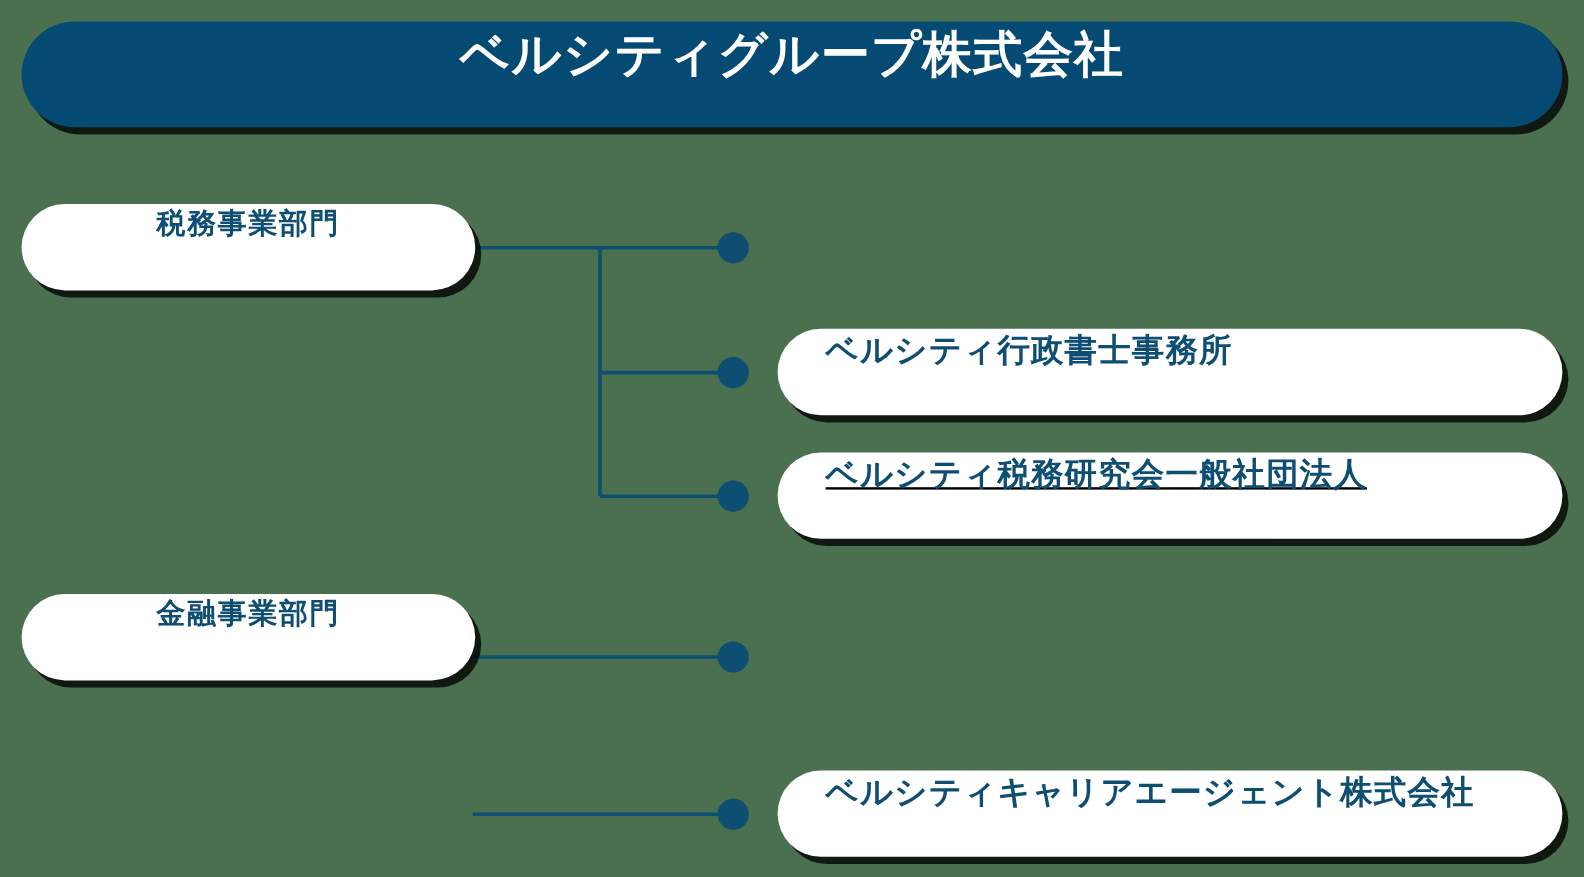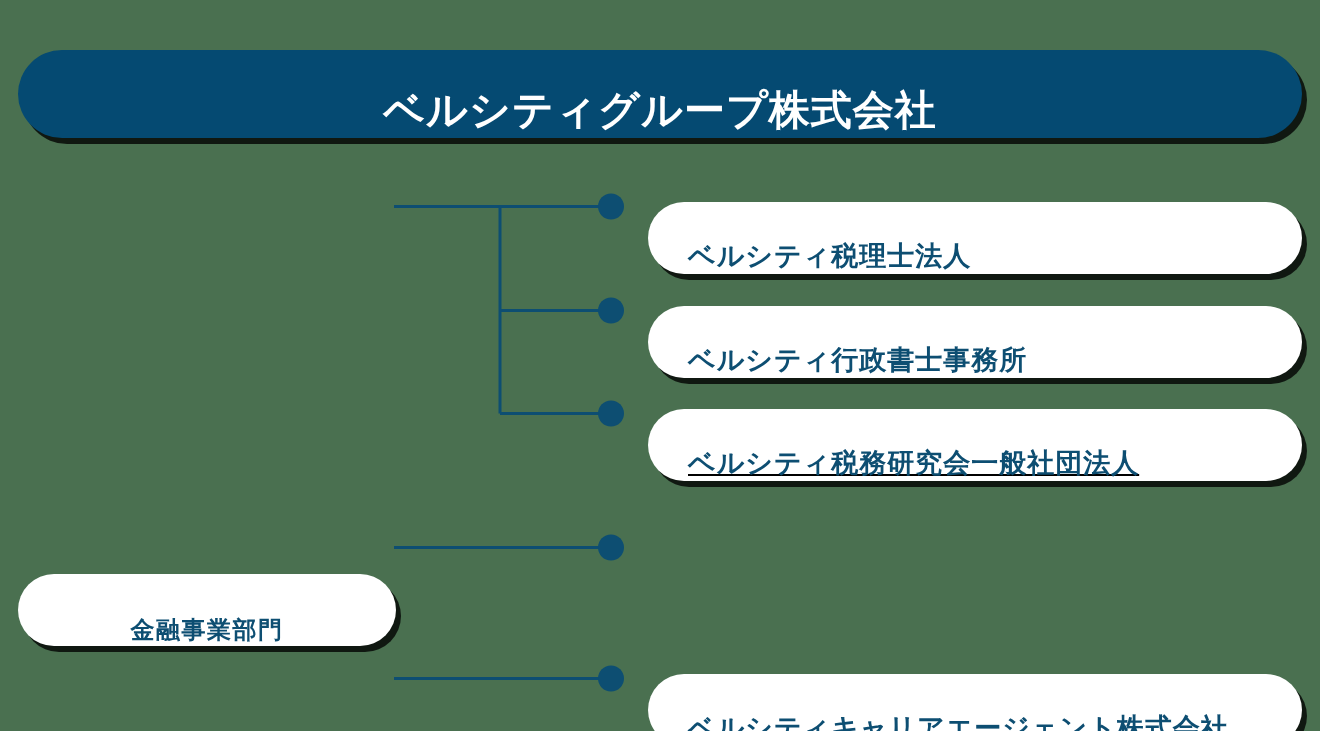--- a/index.html
+++ b/index.html
@@ -18,25 +18,24 @@
     position: relative;
     width: 1320px;
     height: 731px;
   }
 
   
   .pill {
     position: absolute;
     box-sizing: border-box;
     display: flex;
-    align-items: flex-end;
+    align-items: flex-start;
     border-radius: 999px;
     box-shadow: 5px 6px 0 rgba(0,0,0,0.78);
     white-space: nowrap;
-    margin-top: 32px;
   }
 
   .pill-header {
     left: 18px;
     top: 18px;
     width: 1284px;
     height: 88px;
     background: #054a72;
     justify-content: center;
   }
@@ -73,21 +72,21 @@
     color: #0d4e72;
     font-size: 27px;
     font-weight: 700;
     letter-spacing: 1px;
   }
 
   
   .row-y1 { top: 170px; }
   .row-y2 { top: 274px; }
   .row-y3 { top: 377px; text-decoration: underline; }
-  .row-y4 { top: 542px; }
+  .row-y4 { top: 495px; }
   .row-y5 { top: 642px; }
 
   
   #connector-layer {
     position: absolute;
     left: 0;
     top: 0;
     width: 1320px;
     height: 731px;
     pointer-events: none;
@@ -118,27 +117,27 @@
     <circle cx="611" cy="310.5" r="13" fill="#0d4e72"></circle>
     <circle cx="611" cy="413.5" r="13" fill="#0d4e72"></circle>
     <circle cx="611" cy="547.5" r="13" fill="#0d4e72"></circle>
     <circle cx="611" cy="678.5" r="13" fill="#0d4e72"></circle>
   </svg>
 
   <div class="pill pill-header">
     <span class="pill-text">ベルシティグループ株式会社</span>
   </div>
 
+  <div class="pill pill-division row-y1">
+    <span class="pill-text">税務事業部門</span>
+  </div>
   <div class="pill pill-division row-y4">
     <span class="pill-text">金融事業部門</span>
   </div>
 
-  <div class="pill pill-company row-y1">
-    <span class="pill-text">ベルシティ税理士法人</span>
-  </div>
   <div class="pill pill-company row-y2">
     <span class="pill-text">ベルシティ行政書士事務所</span>
   </div>
   <div class="pill pill-company row-y3">
     <span class="pill-text">ベルシティ税務研究会一般社団法人</span>
   </div>
   <div class="pill pill-company row-y5">
     <span class="pill-text">ベルシティキャリアエージェント株式会社</span>
   </div>
 

